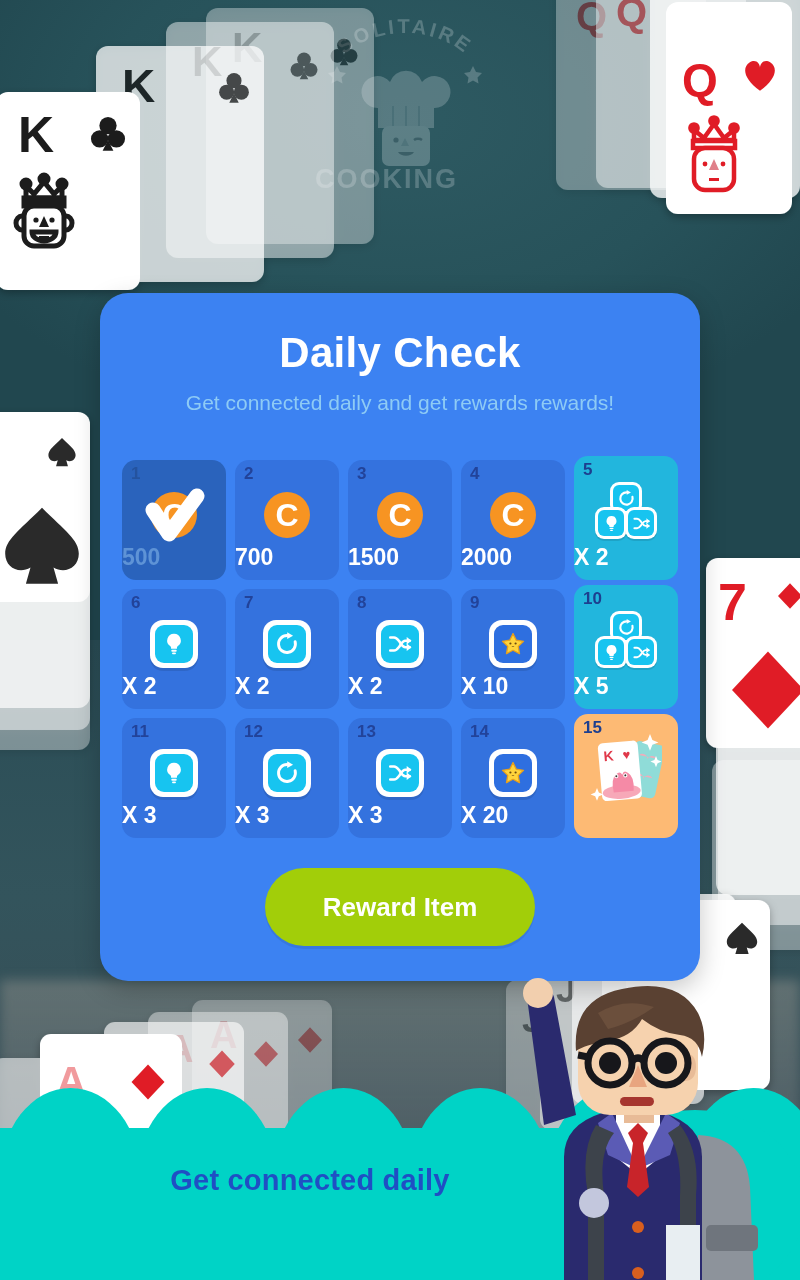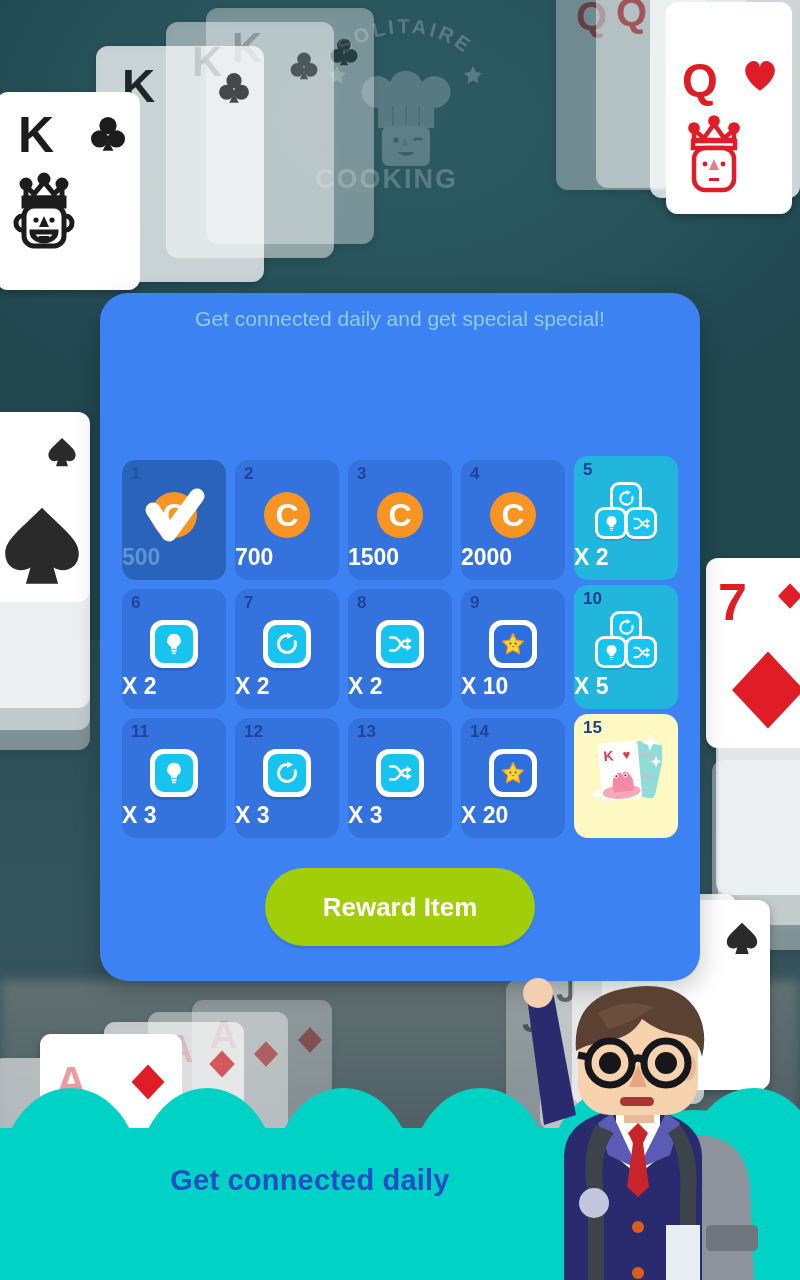--- a/index.html
+++ b/index.html
@@ -60,21 +60,21 @@
                  margin-top:36px; letter-spacing:.3px; }
   .modal-sub { text-align:center; color:#8ECBF5; font-size:21px; margin-top:14px; }
 
   .grid { position:absolute; left:22px; top:167px; width:556px;
           display:grid; grid-template-columns:repeat(5,104px); gap:9px; }
 
   .cell { position:relative; width:104px; height:120px; border-radius:14px;
           background:#3472DE; }
   .cell.bundle { background:#22B6DD; }
   .cell.claimed { background:#2A63BC; }
-  .cell.pack { background:#fef9c3; }
+  .cell.pack { background:#fdba74; }
   .cell.tall { height:124px; margin-top:-4px; }
 
   .cell .num { position:absolute; left:9px; top:4px; font-size:17px; font-weight:bold;
                color:#22439A; }
   .cell.bundle .num, .cell.pack .num { color:#1d3f8f; }
   .cell.claimed .num { color:#24539f; }
 
   .cell .amt { position:absolute; left:0; bottom:9px; width:100%; text-align:left;
                color:#fff; font-size:23px; font-weight:bold; }
   .cell.claimed .amt { color:#5E93D6; }
@@ -356,21 +356,22 @@
         <text x="648" y="962" font-family="Liberation Sans, sans-serif" font-size="48" font-weight="bold" fill="#2b2b2b">J</text>
         <g transform="translate(742,936) scale(0.95)" fill="#2b2b2b">
             <use href="#spadePip"></use>
           </g>
         </g>
     </g>
   </svg>
 </div>
 
 <div class="modal">
-  <div class="modal-sub">Get connected daily  and get special special!</div>
+  <div class="modal-title">Daily Check</div>
+  <div class="modal-sub">Get connected daily  and get rewards rewards!</div>
 
   <div class="grid" id="reward-grid">
       <div class="cell claimed">
         <div class="num">1</div>
         <div class="art">
           <div class="coin">C</div>
         </div>
         <div class="check"><svg width="62" height="62" viewBox="0 0 62 62">
             <path d="M10 24 L26 48 L54 10" fill="none" stroke="#ffffff" stroke-width="15" stroke-linecap="round" stroke-linejoin="round"></path>
           </svg></div>

